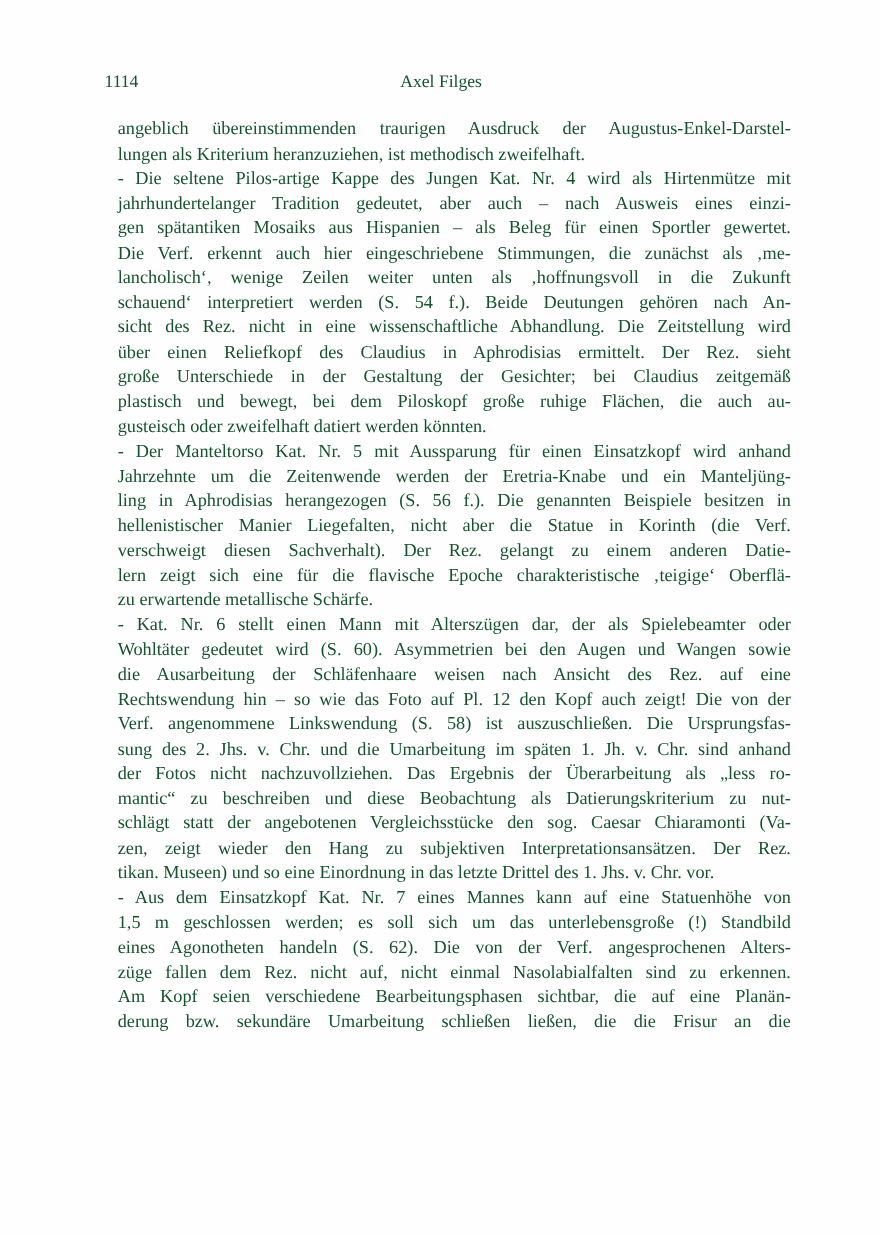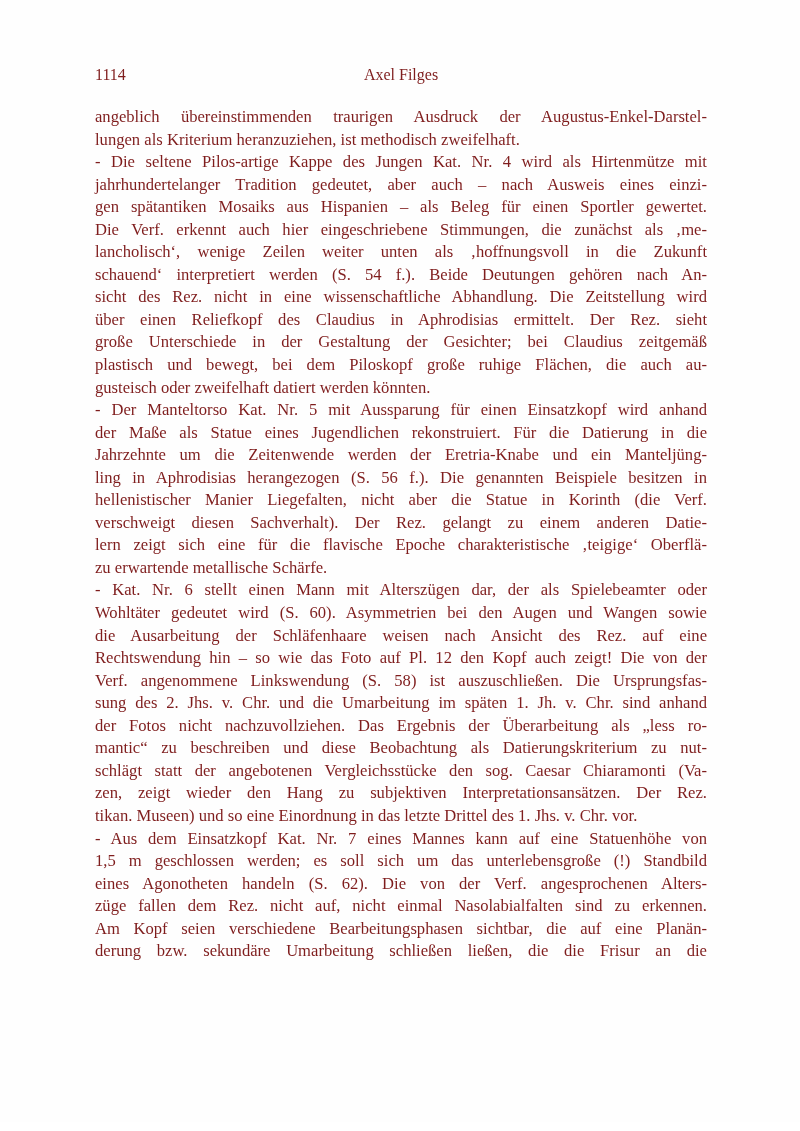--- a/index.html
+++ b/index.html
@@ -8,38 +8,39 @@
     background: #ffffff;
   }
   .page {
     position: relative;
     width: 800px;
     height: 1122px;
     box-sizing: border-box;
     background: #fefefe;
     padding: 64px 93px 0 95px;
     font-family: "Liberation Serif", "DejaVu Serif", serif;
-    color: #7f1d1d;
+    color: #14532d;
     overflow: hidden;
   }
   .running-header {
     position: relative;
     height: 22px;
     font-size: 16px;
     line-height: 22px;
     text-align: center;
     margin-bottom: 20px;
   }
   .page-number {
     position: absolute;
     left: 0;
     top: 0;
   }
   .body-text {
     width: 612px;
+    margin-left: 12px;
   }
   .line {
     font-size: 16.6px;
     line-height: 22.55px;
     text-align: justify;
     text-align-last: justify;
   }
   .line.last {
     text-align: right;
     text-align-last: left;
@@ -61,21 +62,20 @@
       <div class="line">gen spätantiken Mosaiks aus Hispanien – als Beleg für einen Sportler gewertet.</div>
       <div class="line">Die Verf. erkennt auch hier eingeschriebene Stimmungen, die zunächst als ‚me-</div>
       <div class="line">lancholisch‘, wenige Zeilen weiter unten als ‚hoffnungsvoll in die Zukunft</div>
       <div class="line">schauend‘ interpretiert werden (S. 54 f.). Beide Deutungen gehören nach An-</div>
       <div class="line">sicht des Rez. nicht in eine wissenschaftliche Abhandlung. Die Zeitstellung wird</div>
       <div class="line">über einen Reliefkopf des Claudius in Aphrodisias ermittelt. Der Rez. sieht</div>
       <div class="line">große Unterschiede in der Gestaltung der Gesichter; bei Claudius zeitgemäß</div>
       <div class="line">plastisch und bewegt, bei dem Piloskopf große ruhige Flächen, die auch au-</div>
       <div class="line last">gusteisch oder zweifelhaft datiert werden könnten.</div>
       <div class="line">- Der Manteltorso Kat. Nr. 5 mit Aussparung für einen Einsatzkopf wird anhand</div>
-      <div class="line">der Maße als Statue eines Jugendlichen rekonstruiert. Für die Datierung in die</div>
       <div class="line">Jahrzehnte um die Zeitenwende werden der Eretria-Knabe und ein Manteljüng-</div>
       <div class="line">ling in Aphrodisias herangezogen (S. 56 f.). Die genannten Beispiele besitzen in</div>
       <div class="line">hellenistischer Manier Liegefalten, nicht aber die Statue in Korinth (die Verf.</div>
       <div class="line">verschweigt diesen Sachverhalt). Der Rez. gelangt zu einem anderen Datie-</div>
       <div class="line">lern zeigt sich eine für die flavische Epoche charakteristische ‚teigige‘ Oberflä-</div>
       <div class="line last">zu erwartende metallische Schärfe.</div>
       <div class="line">- Kat. Nr. 6 stellt einen Mann mit Alterszügen dar, der als Spielebeamter oder</div>
       <div class="line">Wohltäter gedeutet wird (S. 60). Asymmetrien bei den Augen und Wangen sowie</div>
       <div class="line">die Ausarbeitung der Schläfenhaare weisen nach Ansicht des Rez. auf eine</div>
       <div class="line">Rechtswendung hin – so wie das Foto auf Pl. 12 den Kopf auch zeigt! Die von der</div>

